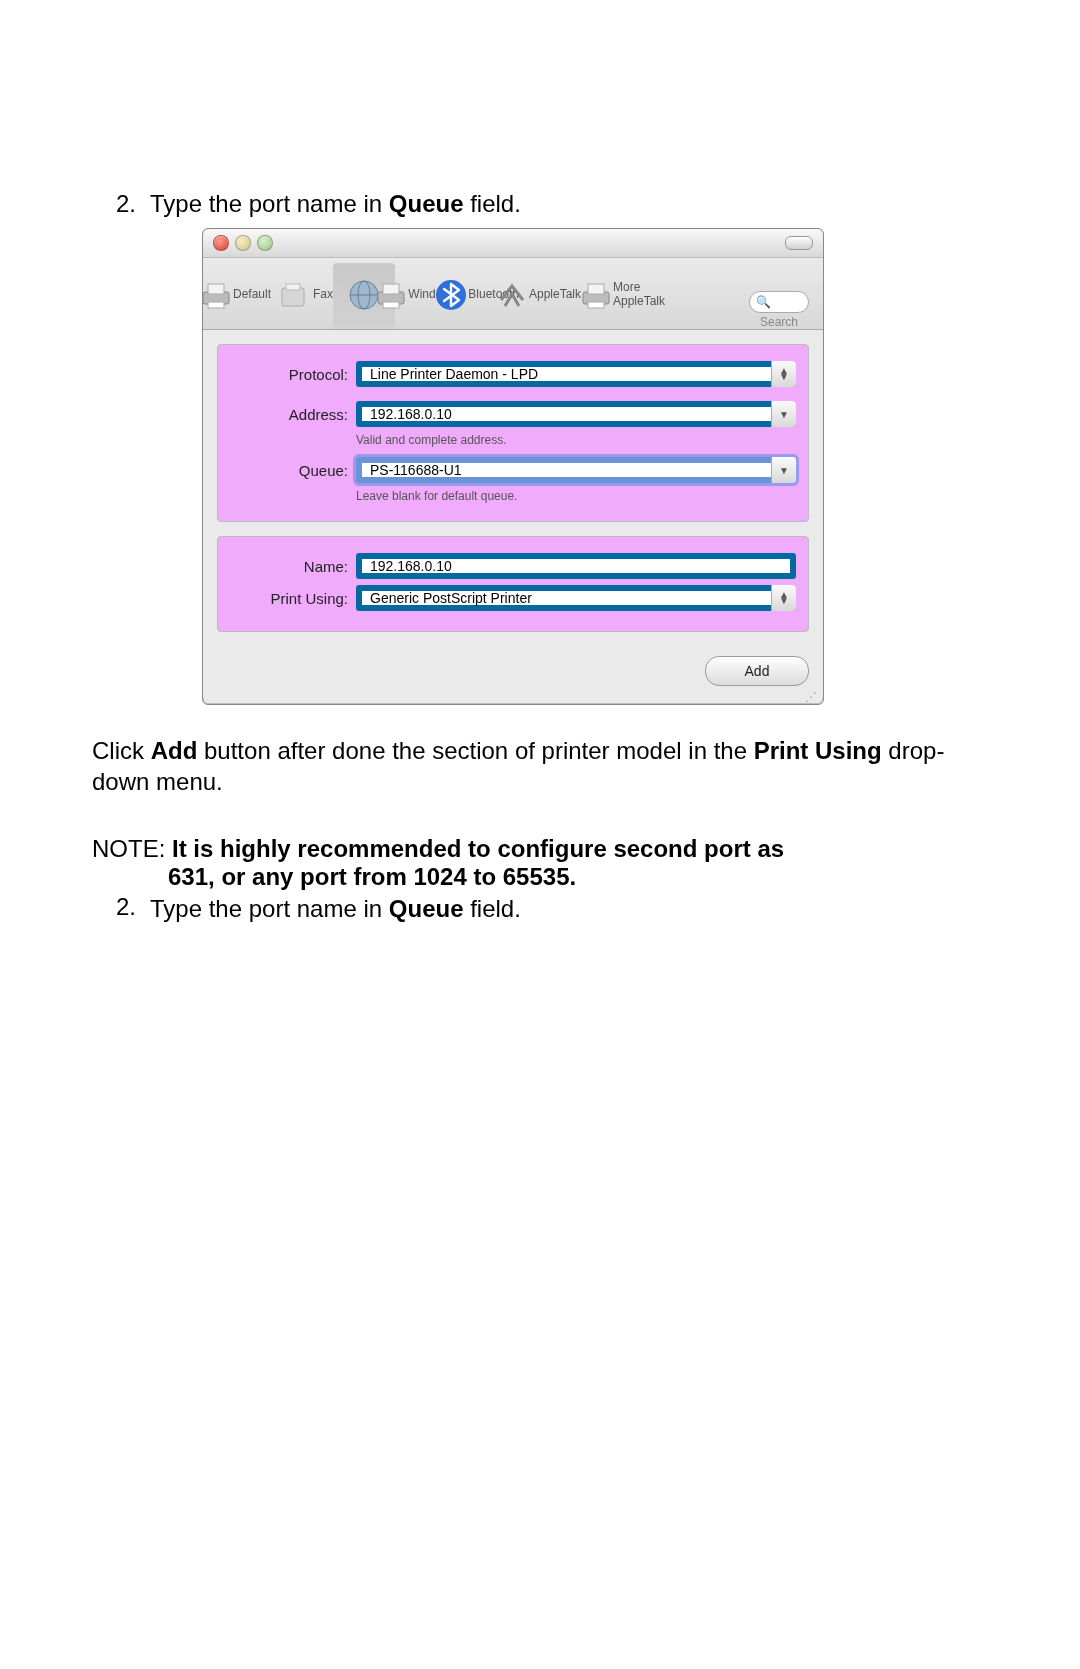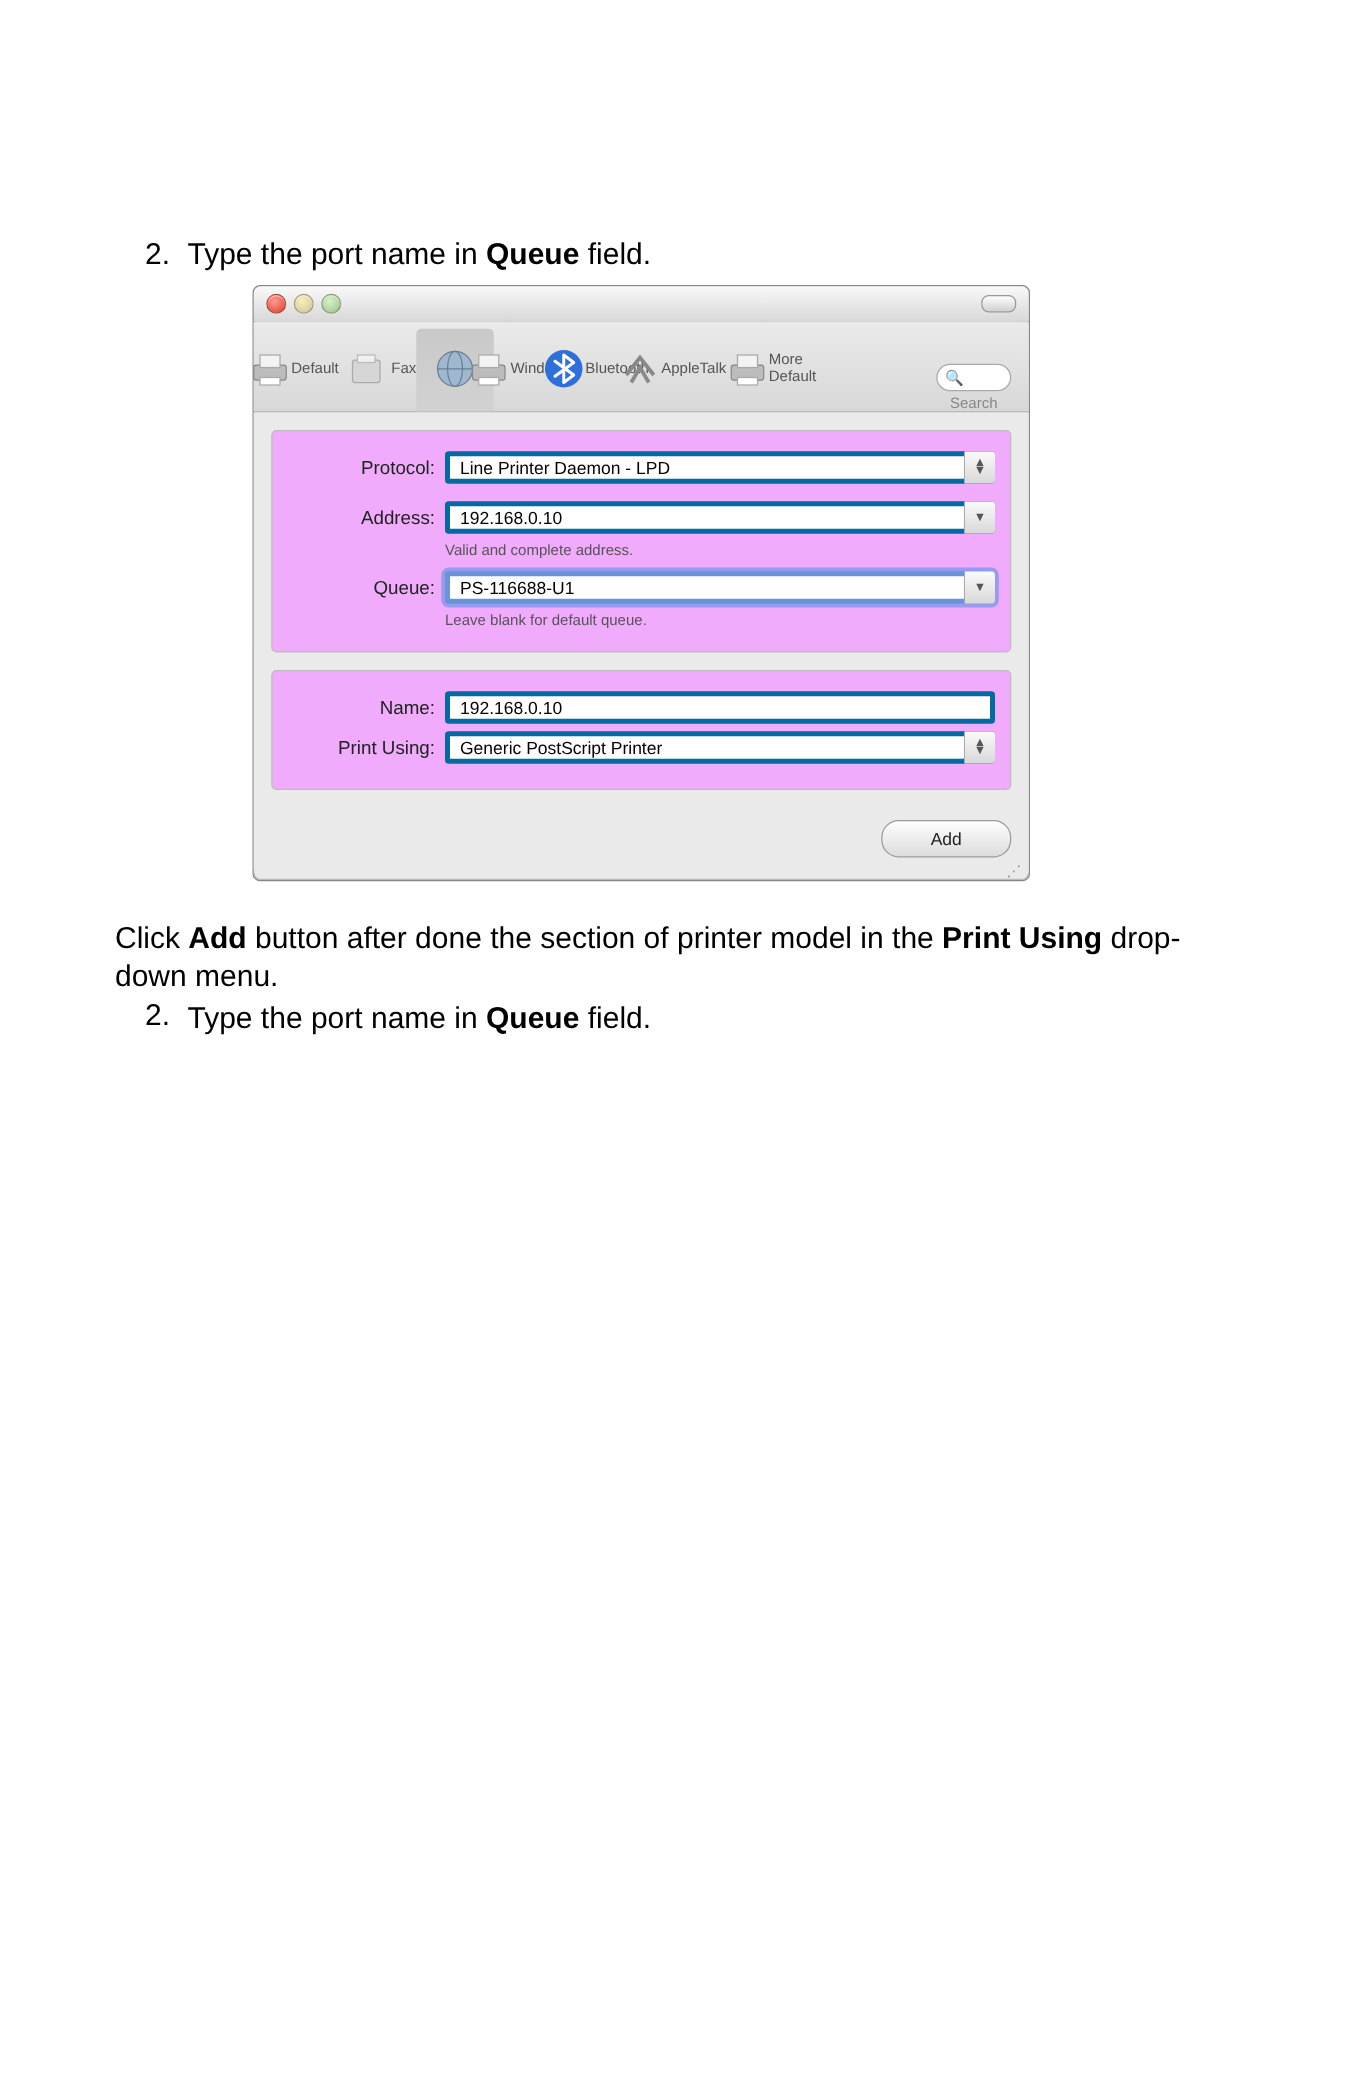--- a/index.html
+++ b/index.html
@@ -132,21 +132,21 @@
     padding-right: 8px;
   }
   .field {
     flex:1;
     position:relative;
   }
   .select, .combo, .textin {
     width: 100%;
     height: 26px;
     background: #fff;
-    border: 4px solid #0369a1;
+    border: 6px solid #0369a1;
     border-radius: 3px;
     font-size: 14px;
     padding: 0 28px 0 8px;
     box-sizing: border-box;
     display:flex;align-items:center;
   }
   .combo.focus {
     box-shadow: 0 0 0 3px rgba(80,140,230,0.55);
     border-color:#6a93d8;
   }
@@ -275,21 +275,21 @@
         <div class="tb-label">AppleTalk</div>
       </div>
       <div class="tb-item" style="width:84px">
         <div class="tb-icon">
           <svg width="34" height="30">
               <rect x="4" y="12" width="26" height="12" rx="2" fill="#bcbcbc" stroke="#888"></rect>
               <rect x="9" y="4" width="16" height="10" fill="#f3f3f3" stroke="#aaa"></rect>
               <rect x="9" y="22" width="16" height="6" fill="#fff" stroke="#aaa"></rect>
             </svg>
         </div>
-        <div class="tb-label">More Default</div>
+        <div class="tb-label">More AppleTalk</div>
       </div>
       <div class="tb-search">
         <div class="searchbox">
             <span class="mag">🔍</span>
           </div>
         <div>Search</div>
       </div>
     </div>
 
     <div class="body-area">
@@ -357,20 +357,23 @@
     </div>
     <div class="resize">⋰</div>
   </div>
 
   <p class="para">
     <span>Click </span><span class="bold">Add</span><span> button after done the section of printer model in the </span><span class="bold">Print Using</span><span> drop-down menu.</span>
   </p>
 
 
 
+  <div class="note">
+    <span>NOTE: </span><span class="bold">It is highly recommended to configure second port as<br><span class="note-indent">631, or any port from 1024 to 65535.</span></span>
+  </div>
 
   <div class="ol-item" style="margin-top:2px">
     <span class="num">2.</span><span class="ol-body">
       <span>Type the port name in </span><span class="bold">Queue</span><span> field.</span>
     </span>
   </div>
 
 </div>
 
 </body></html>

